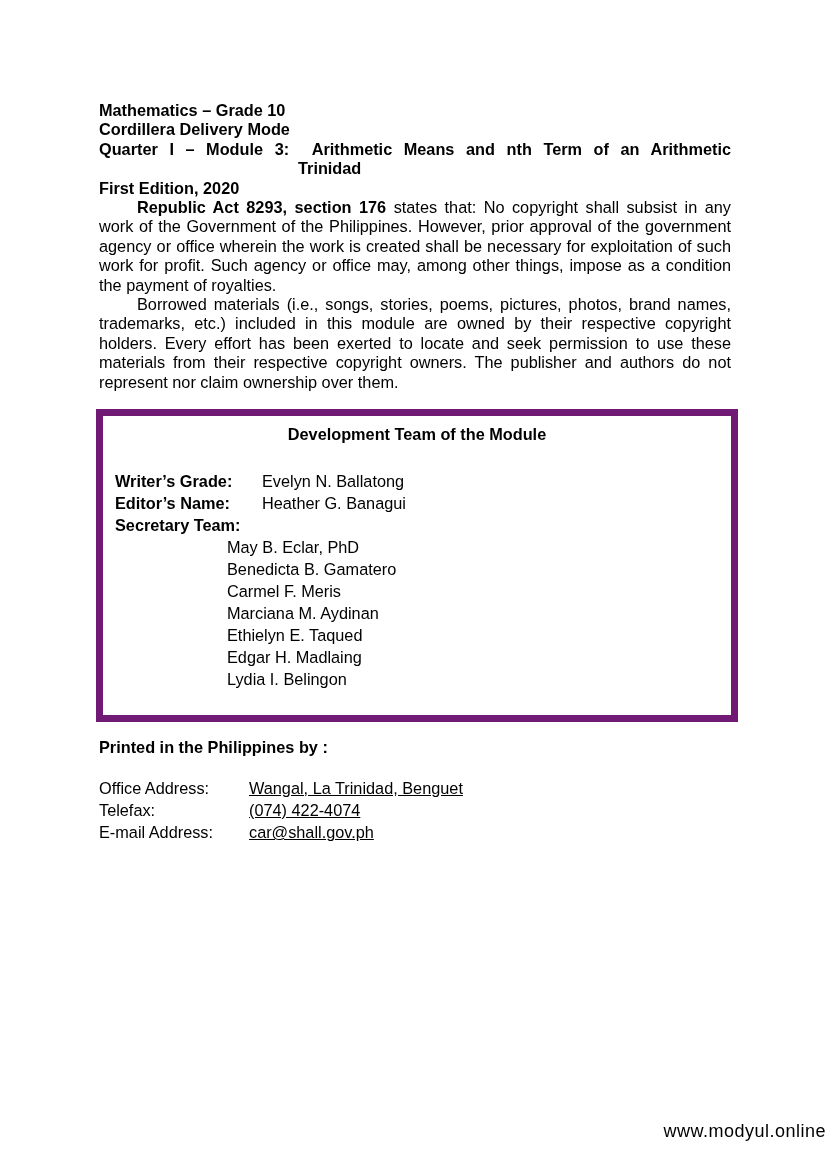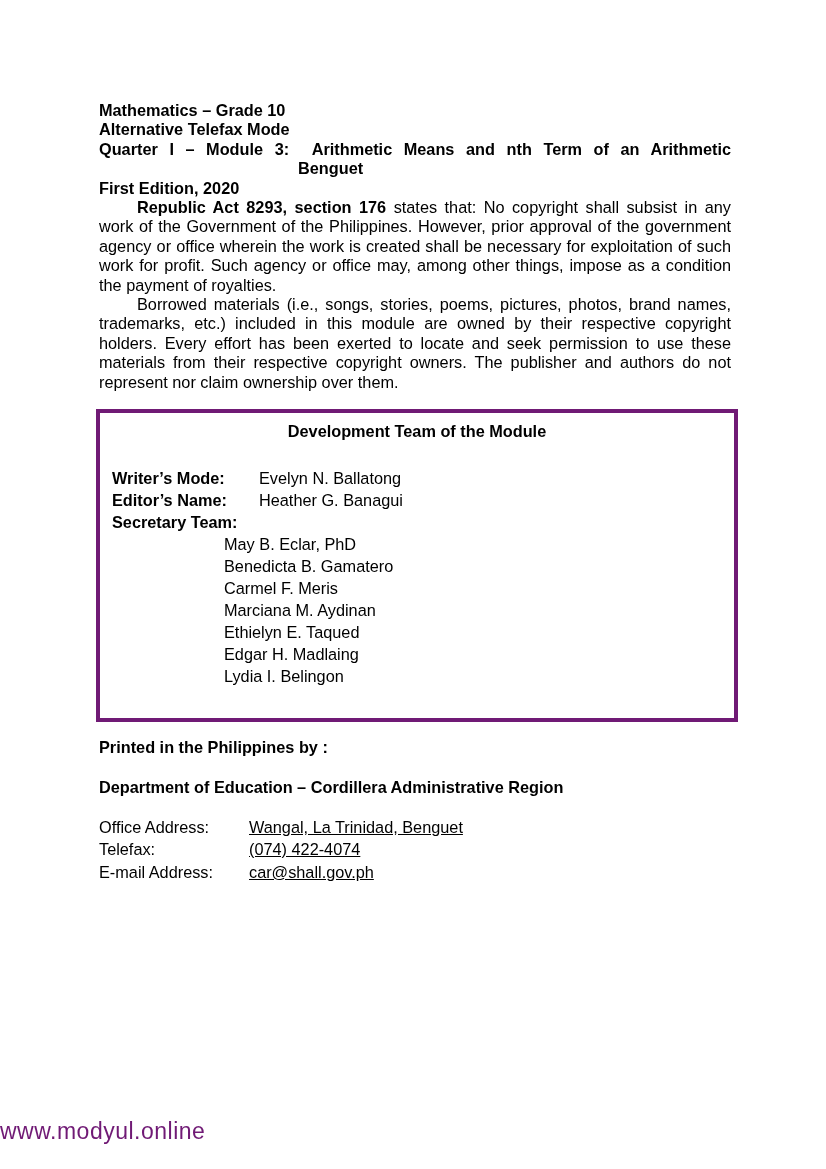--- a/index.html
+++ b/index.html
@@ -33,21 +33,21 @@
   }
   .par-gap-1 { margin-top: 18px; }
   .par-gap-2 { margin-top: 17px; }
   .publisher-block { margin-top: 17px; }
   .dev-box {
     box-sizing: border-box;
     margin-left: -3px;
     margin-top: 17px;
     width: 642px;
     height: 313px;
-    border: 4px solid #701a75;
+    border: 7px solid #701a75;
     padding: 7px 12px 0 12px;
     line-height: 22px;
   }
   .dev-box-title {
     text-align: center;
     font-weight: bold;
     margin-bottom: 25px;
   }
   .dev-row .dev-label {
     display: inline-block;
@@ -62,68 +62,67 @@
   .contact-row .contact-label {
     display: inline-block;
     min-width: 150px;
   }
   .contact-row .contact-value { text-decoration: underline; }
   .footer-watermark {
     position: absolute;
     left: 0;
     right: 0;
     top: 1121px;
-    text-align: left;
-    color: #701a75;
-    font-size: 23px;
+    text-align: right;
+    color: #000000;
+    font-size: 18px;
     letter-spacing: 0.5px;
     line-height: 20px;
   }
 </style>
 </head>
 <body>
 
 <div class="page">
   <div class="content">
 
     <div class="header-block">
       <div class="h-line">Mathematics – Grade 10</div>
-      <div class="h-line">Alternative Telefax Mode</div>
+      <div class="h-line">Cordillera Delivery Mode</div>
       <div class="h-line justify-full">Quarter I – Module 3:  Arithmetic Means and nth Term of an Arithmetic</div>
-      <div class="h-line seq-indent">Benguet</div>
+      <div class="h-line seq-indent">Trinidad</div>
       <div class="h-line">First Edition, 2020</div>
     </div>
 
     <p class="body-par par-gap-1"><span class="bold">Republic Act 8293, section 176</span><span> states that: No copyright shall subsist in any work of the Government of the Philippines. However, prior approval of the government agency or office wherein the work is created shall be necessary for exploitation of such work for profit. Such agency or office may, among other things, impose as a condition the payment of royalties.</span></p>
 
     <p class="body-par par-gap-2">Borrowed materials (i.e., songs, stories, poems, pictures, photos, brand names, trademarks, etc.) included in this module are owned by their respective copyright holders. Every effort has been exerted to locate and seek permission to use these materials from their respective copyright owners. The publisher and authors do not represent nor claim ownership over them.</p>
 
 
     <div class="dev-box">
       <div class="dev-box-title">Development Team of the Module</div>
 
       <div class="dev-row">
-        <span class="dev-label">Writer’s Mode:</span><span>Evelyn N. Ballatong</span>
+        <span class="dev-label">Writer’s Grade:</span><span>Evelyn N. Ballatong</span>
       </div>
       <div class="dev-row">
         <span class="dev-label">Editor’s Name:</span><span>Heather G. Banagui</span>
       </div>
 
       <div class="mgmt-label">Secretary Team:</div>
       <div class="mgmt-member">May B. Eclar, PhD</div>
       <div class="mgmt-member">Benedicta B. Gamatero</div>
       <div class="mgmt-member">Carmel F. Meris</div>
       <div class="mgmt-member">Marciana M. Aydinan</div>
       <div class="mgmt-member">Ethielyn E. Taqued</div>
       <div class="mgmt-member">Edgar H. Madlaing</div>
       <div class="mgmt-member">Lydia I. Belingon</div>
     </div>
 
     <div class="printed-line">Printed in the Philippines by :</div>
-    <div class="agency-line">Department of Education – Cordillera Administrative Region</div>
 
     <div class="contacts">
       <div class="contact-row">
         <span class="contact-label">Office Address:</span><span class="contact-value">Wangal, La Trinidad, Benguet</span>
       </div>
       <div class="contact-row">
         <span class="contact-label">Telefax:</span><span class="contact-value">(074) 422-4074</span>
       </div>
       <div class="contact-row">
         <span class="contact-label">E-mail Address:</span><span class="contact-value">car@shall.gov.ph</span>

